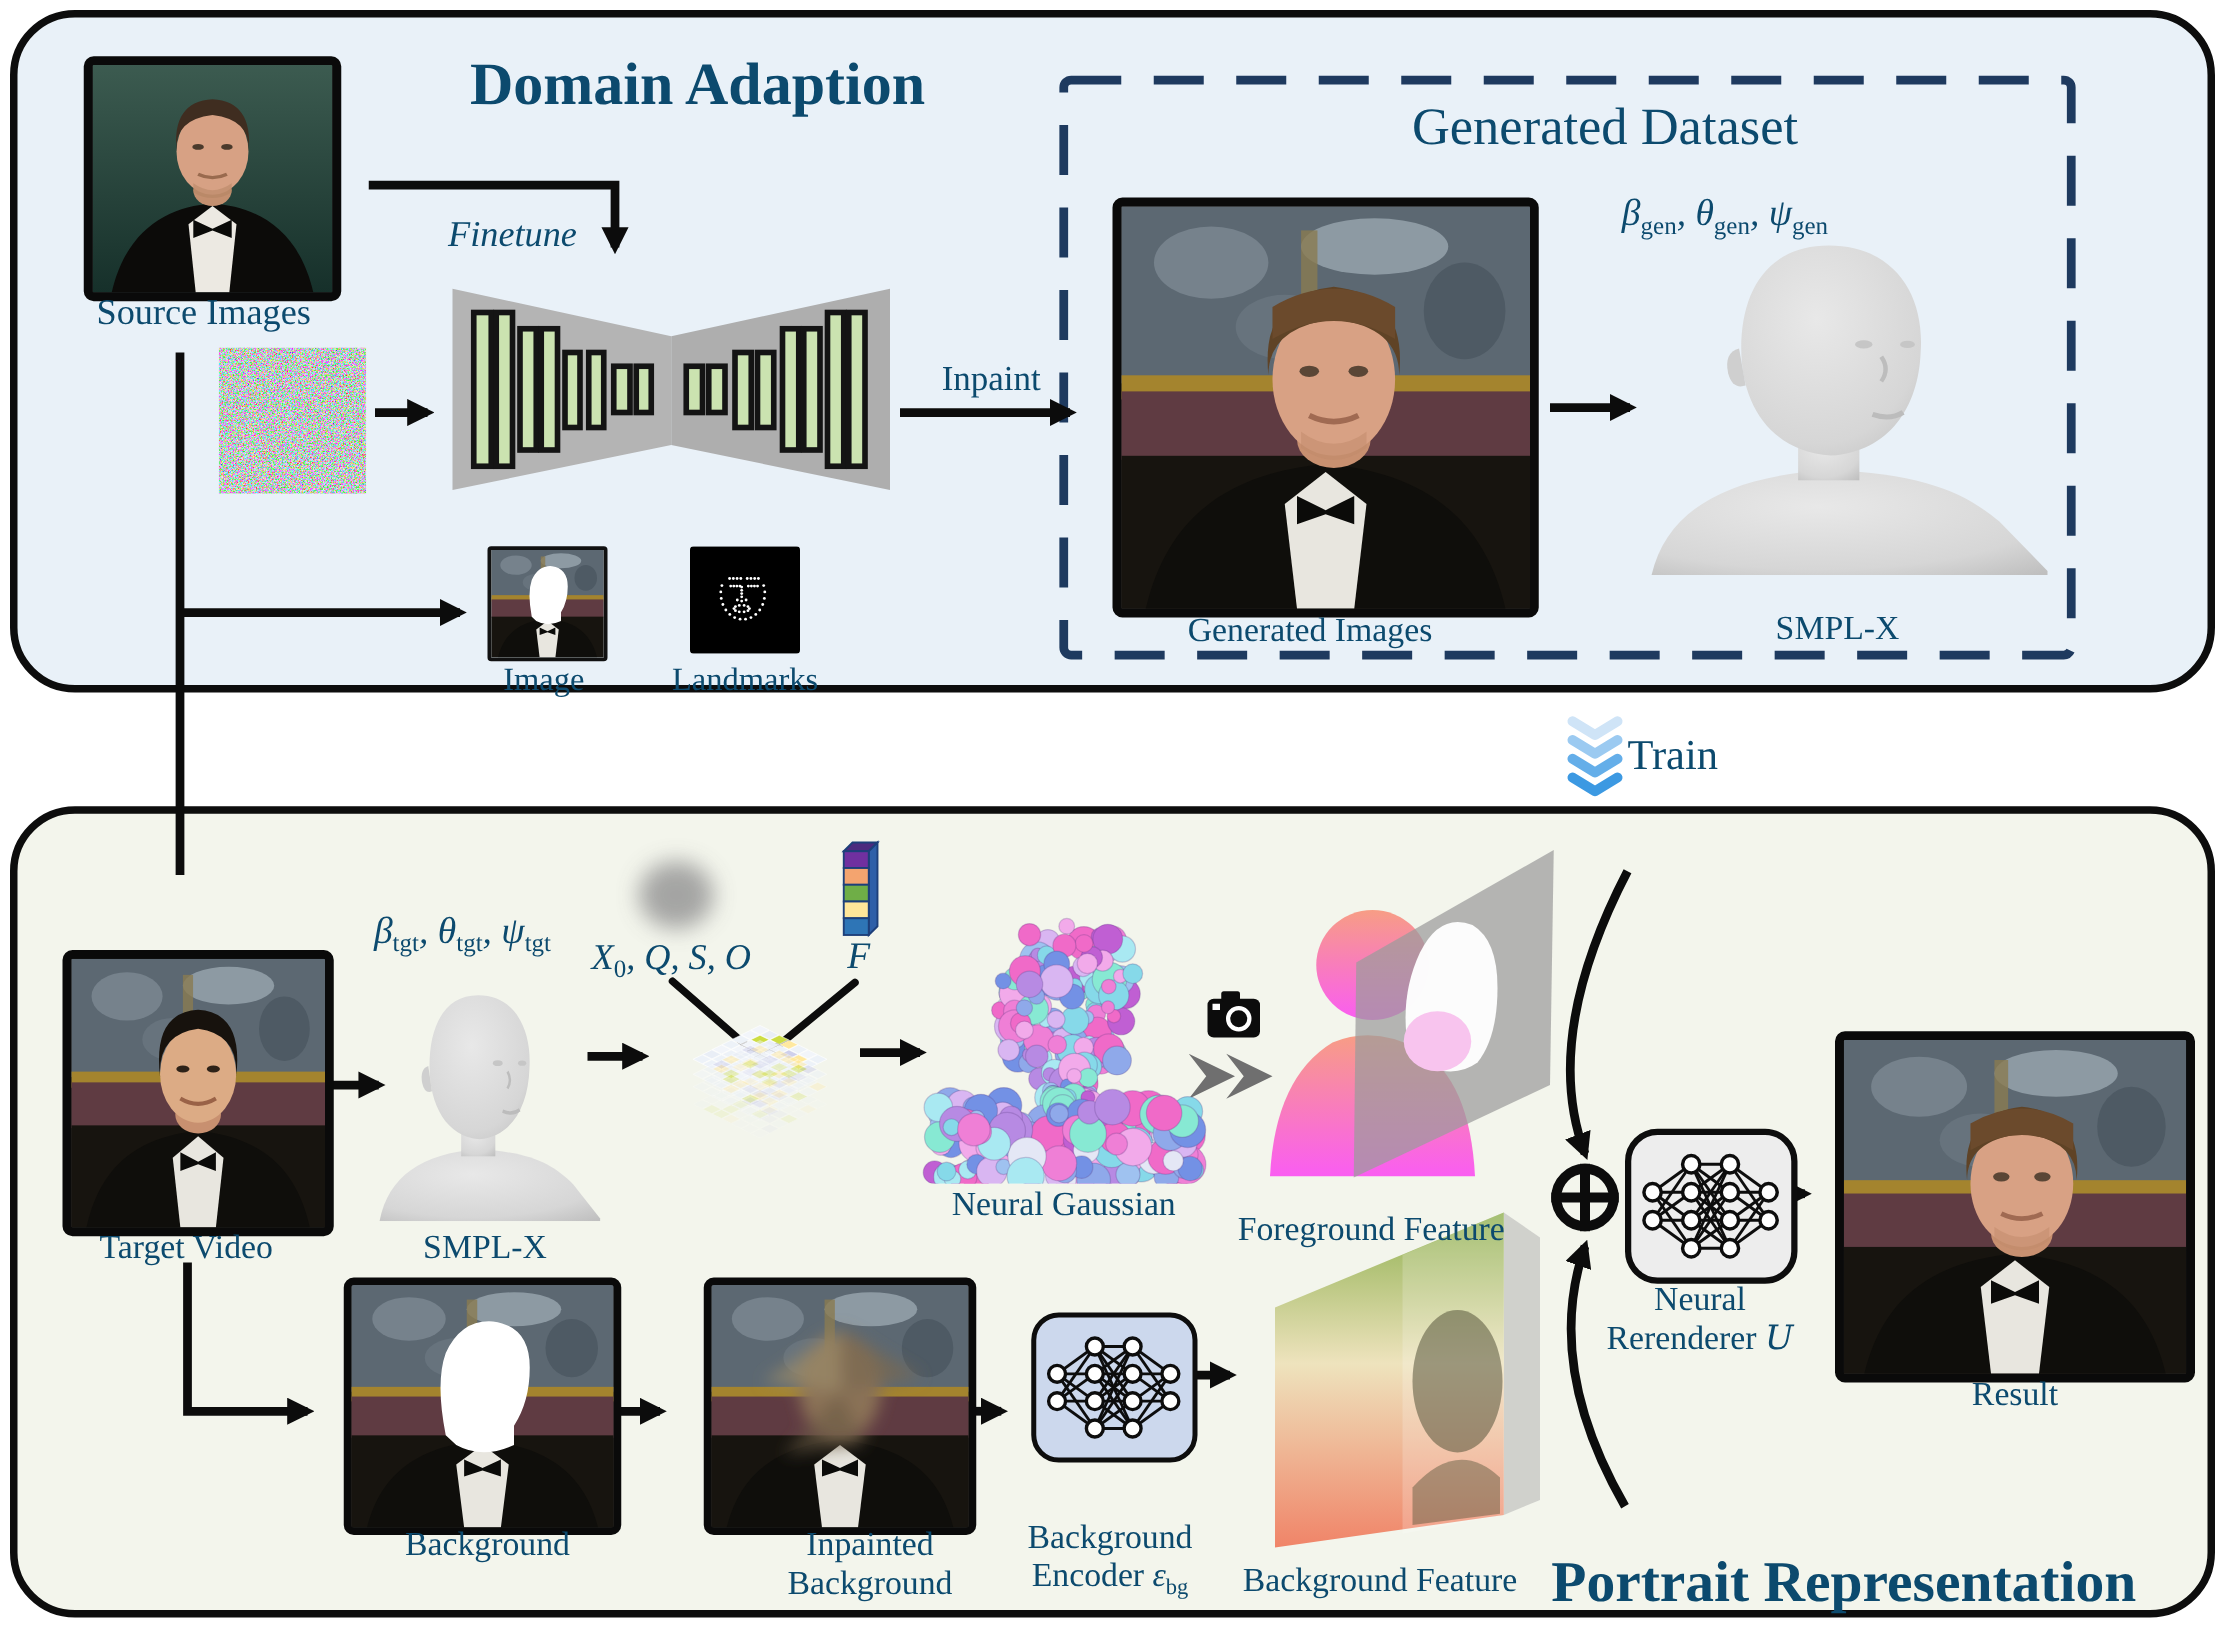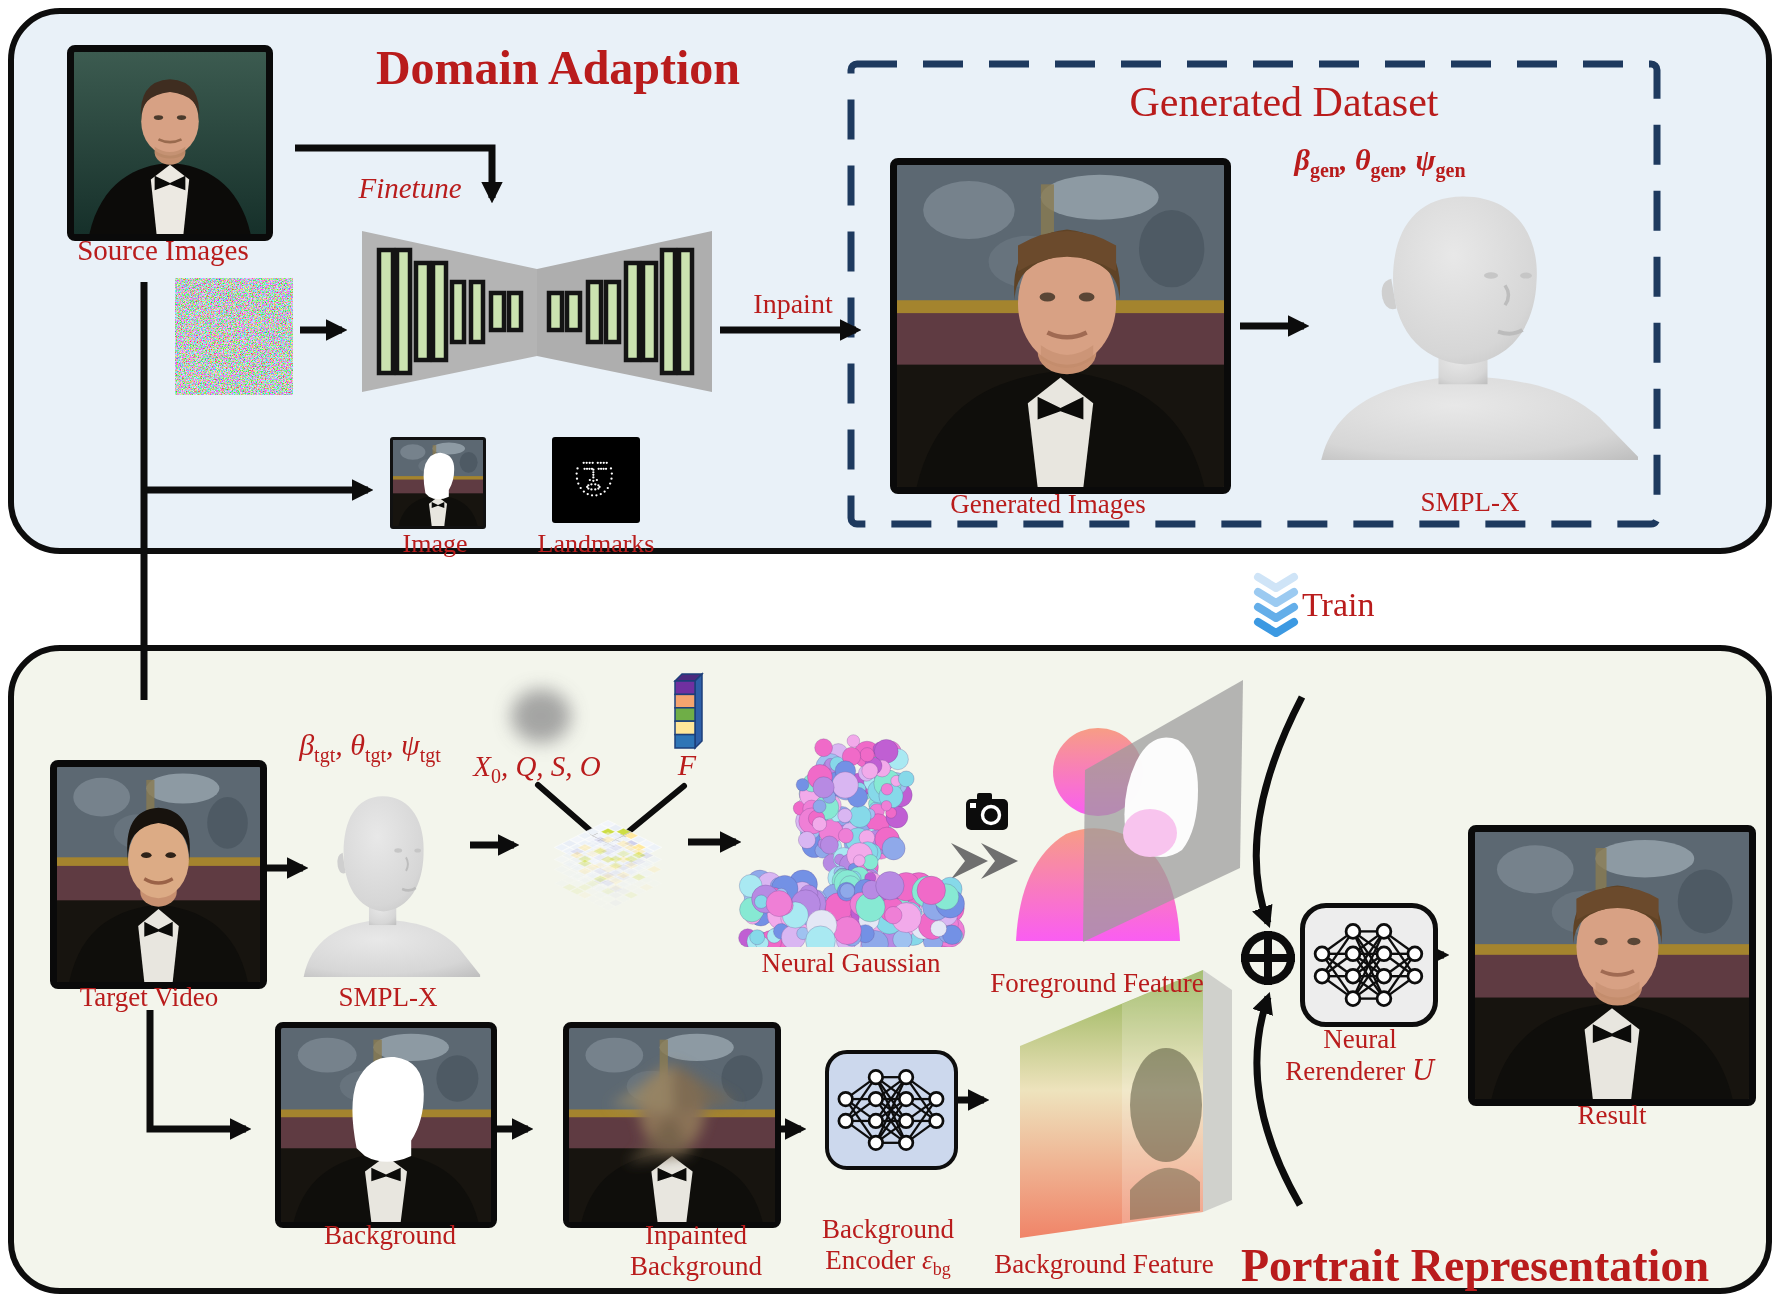--- a/index.html
+++ b/index.html
@@ -1,17 +1,17 @@
 <!DOCTYPE html>
 <html><head>
 <meta charset="utf-8">
 <style>
   html,body{margin:0;padding:0;background:#fff;}
   #stage{position:relative;width:1789px;height:1308px;background:#fff;overflow:hidden;
-         font-family:"Liberation Serif",serif;color:#b91c1c;}
+         font-family:"Liberation Serif",serif;color:#0c4a6e;}
   .panel{position:absolute;border:6px solid #0d0d0d;}
   #panel-top{left:8px;top:8px;width:1752px;height:534px;background:#e9f1f8;border-radius:52px;}
   #panel-bottom{left:8px;top:645px;width:1752px;height:637px;background:#f3f5ec;border-radius:52px;}
   .lbl{position:absolute;transform:translateX(-50%);white-space:nowrap;font-size:27px;line-height:1.15;text-align:center;}
   .title{font-weight:bold;font-size:48px;}
   .subtitle{font-size:42px;}
   .formula{font-size:30px;font-style:italic;}
   .formula sub{font-size:20px;font-style:normal;}
   .photo{position:absolute;border:7px solid #0a0a0a;border-radius:8px;overflow:hidden;background:#222;}
   .photo svg,.plain svg{display:block;width:100%;height:100%;}
@@ -1062,21 +1062,21 @@
   <div class="lbl title" style="left:558px;top:40px;">Domain Adaption</div>
   <div class="lbl" style="left:163px;top:234px;font-size:29px;">Source Images</div>
   <div class="lbl" style="left:410px;top:172px;font-size:29px;font-style:italic;">Finetune</div>
   <div class="lbl" style="left:435px;top:529px;font-size:26px;">Image</div>
   <div class="lbl" style="left:596px;top:529px;font-size:26px;">Landmarks</div>
   <div class="lbl" style="left:793px;top:288px;font-size:28px;">Inpaint</div>
   <div class="lbl subtitle" style="left:1284px;top:78px;">Generated Dataset</div>
   <div class="lbl" style="left:1048px;top:489px;">Generated Images</div>
   <div class="lbl" style="left:1470px;top:487px;">SMPL-X</div>
 
-  <div class="lbl formula" style="left:1380px;top:143px;font-weight:bold;">
+  <div class="lbl formula" style="left:1380px;top:154px;">
     <i>β</i><sub>gen</sub><span>, </span><i>θ</i><sub>gen</sub><span>, </span><i>ψ</i><sub>gen</sub>
   </div>
 
   <div class="lbl" style="left:1302px;top:585px;transform:none;font-size:34px;">Train</div>
 
   <div class="lbl title" style="left:1475px;top:1240px;font-size:46px;">Portrait Representation</div>
   <div class="lbl" style="left:149px;top:982px;">Target Video</div>
   <div class="lbl" style="left:388px;top:982px;">SMPL-X</div>
   <div class="lbl formula" style="left:370px;top:728px;">
     <i>β</i><sub>tgt</sub><span>, </span><i>θ</i><sub>tgt</sub><span>, </span><i>ψ</i><sub>tgt</sub>

